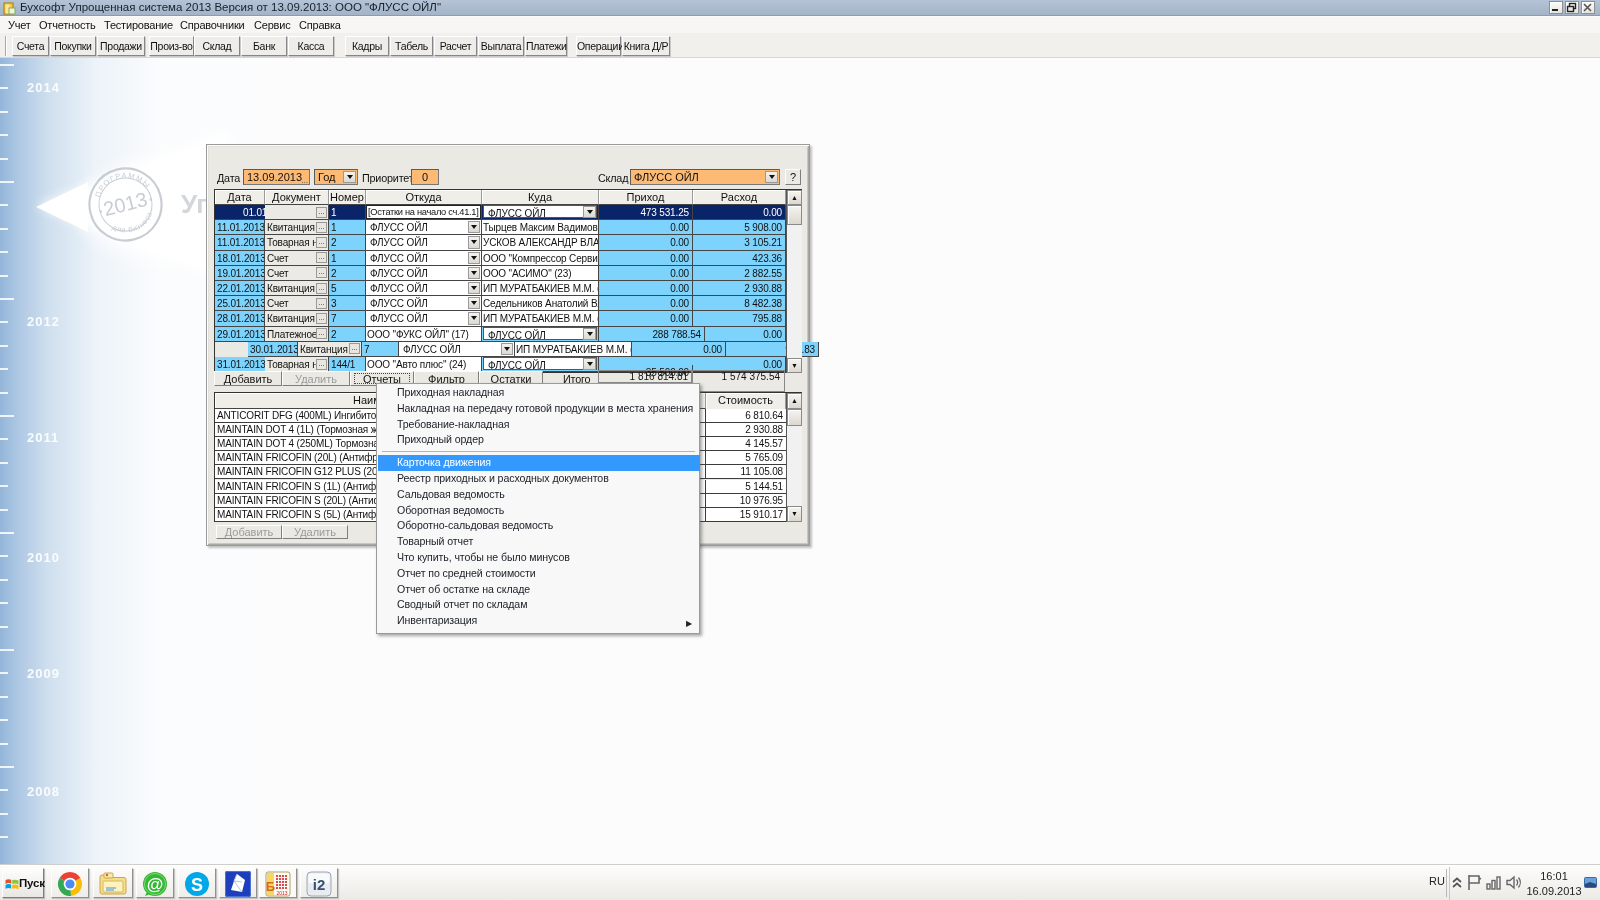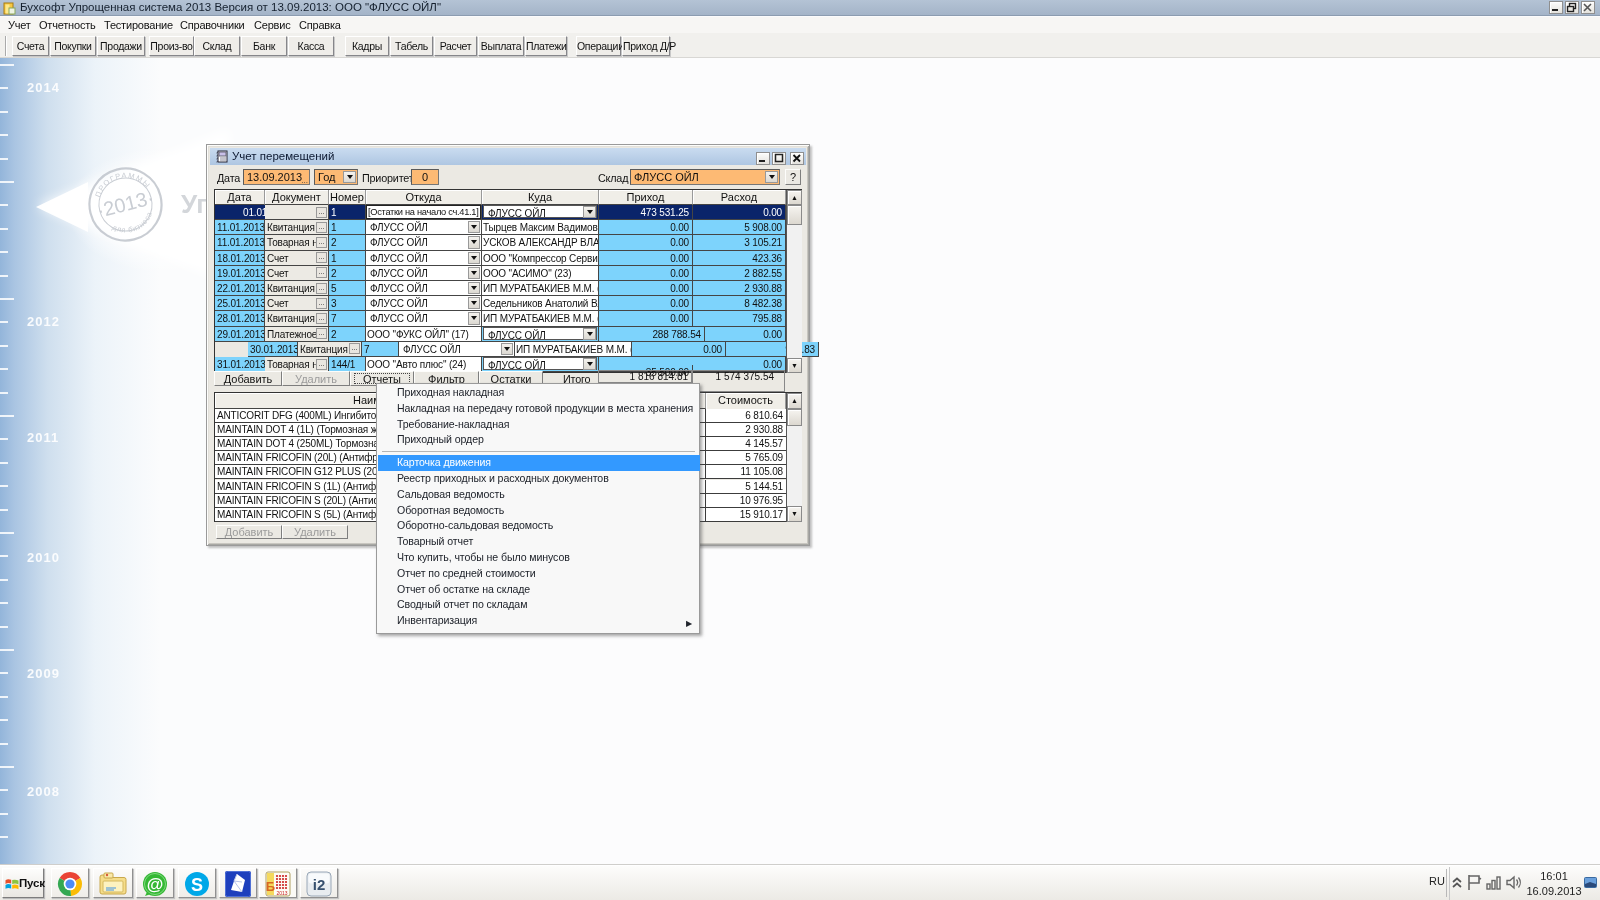--- a/index.html
+++ b/index.html
@@ -87,21 +87,21 @@
 <div class="tbtn" style="left:149px;width:45px">Произ-во</div>
 <div class="tbtn" style="left:194px;width:46px">Склад</div>
 <div class="tbtn" style="left:241px;width:46px">Банк</div>
 <div class="tbtn" style="left:288px;width:46px">Касса</div>
 <div class="tbtn" style="left:345px;width:44px">Кадры</div>
 <div class="tbtn" style="left:390px;width:43px">Табель</div>
 <div class="tbtn" style="left:434px;width:43px">Расчет</div>
 <div class="tbtn" style="left:478px;width:46px">Выплата</div>
 <div class="tbtn" style="left:525px;width:42px">Платежи</div>
 <div class="tbtn" style="left:576px;width:45px">Операции</div>
-<div class="tbtn" style="left:622px;width:48px">Приход Д/Р</div>
+<div class="tbtn" style="left:622px;width:48px">Книга Д/Р</div>
 </div>
 <div id="desk" class="ab">
 <div id="band" class="ab"></div>
 <div class="tick" style="top:6.0px;width:14px"></div>
 <div class="tick" style="top:29.4px;width:8px"></div>
 <div class="tick" style="top:52.8px;width:8px"></div>
 <div class="tick" style="top:76.2px;width:8px"></div>
 <div class="tick" style="top:99.6px;width:8px"></div>
 <div class="tick" style="top:123.0px;width:14px"></div>
 <div class="tick" style="top:146.4px;width:8px"></div>
@@ -151,44 +151,20 @@
 <path id="arcT" d="M12 38.5 A26.5 26.5 0 0 1 65 38.5" stroke="none" fill="none"></path>
 <path id="arcB" d="M10.5 38.5 A28 28 0 0 0 66.5 38.5" stroke="none" fill="none"></path>
 <text font-size="7.5" fill="#bcc1c9" stroke="none" letter-spacing="1.2"><textPath href="#arcT" startOffset="16%">ПРОГРАММЫ</textPath></text>
 <text font-size="7.5" fill="#bcc1c9" stroke="none" letter-spacing="0.6"><textPath href="#arcB" startOffset="26%">для бизнеса</textPath></text>
 <text x="38.5" y="45" text-anchor="middle" font-size="20" font-family="Liberation Serif" fill="#bcc1c9" stroke="none">·2013·</text>
 </g>
     </svg>
 <div id="up" class="ab">Уп</div>
 </div>
 <div id="win" class="ab">
-<div id="wtitle" class="ab">
-<svg class="ab" style="left:6px;top:2px" width="13" height="13">
-        <rect x="2" y="1" width="9" height="11" fill="#fff" stroke="#223"></rect>
-        <rect x="3" y="2" width="7" height="4" fill="#c8bfe8" stroke="#667"></rect>
-        <path d="M4 8 H10 M4 10 H10" stroke="#889" stroke-width="1"></path>
-        <path d="M2 2 L0.5 3 M2 5 L0.5 6 M2 8 L0.5 9 M2 11 L0.5 12" stroke="#445" stroke-width="1"></path>
-      </svg>
-<div class="ab txt nw">Учет перемещений</div>
-<div class="wbtn" style="left:546px;top:4px">
-<svg width="12" height="11">
-          <rect x="2" y="7" width="6" height="2" fill="#222"></rect>
-        </svg>
-</div>
-<div class="wbtn" style="left:562px;top:4px">
-<svg width="12" height="11">
-          <rect x="2.5" y="1.5" width="7" height="7" fill="none" stroke="#222" stroke-width="1.5"></rect>
-        </svg>
-</div>
-<div class="wbtn" style="left:580px;top:4px">
-<svg width="12" height="11">
-          <path d="M2.5 2 L9 8.5 M9 2 L2.5 8.5" stroke="#111" stroke-width="1.8"></path>
-        </svg>
-</div>
-</div>
 <div class="lbl" style="left:10px;top:27px">Дата</div>
 <div class="fld nw" style="left:36px;top:24px;width:67px;height:16px;line-height:14px;padding-left:3px">13.09.2013<span style="position:absolute;right:1px;top:4px;font-size:8px;color:#333">...</span></div>
 <div class="fld" style="left:107px;top:24px;width:44px;height:16px;line-height:14px;padding-left:3px">Год<span class="cmbb">
         <i></i>
       </span></div>
 <div class="lbl" style="left:155px;top:27px">Приоритет</div>
 <div class="fld" style="left:204px;top:24px;width:28px;height:16px;line-height:14px;text-align:center">0</div>
 <div class="lbl" style="left:391px;top:27px">Склад</div>
 <div class="fld nw" style="left:423px;top:24px;width:150px;height:16px;line-height:14px;padding-left:3px">ФЛУСС ОЙЛ<span class="cmbb">
         <i></i>
@@ -336,21 +312,21 @@
 <div class="cell nw num" style="left:384px;width:94px;margin-top:8px;">35 500.00</div>
 <div class="cell nw num" style="left:478px;width:93px;">0.00</div>
 </div>
 <div class="sb" style="left:571px;top:0;width:16px;height:183px"></div>
 <div class="sbb" style="left:572px;top:0px;height:15px;font-size:7px;line-height:13px">▲</div>
 <div class="sbb" style="left:572px;top:15px;height:20px"></div>
 <div class="sbb" style="left:572px;top:168px;height:15px;font-size:7px;line-height:13px">▼</div>
 </div>
 <div class="lbl" style="left:356px;top:228px">Итого</div>
 <div class="ab nw" style="left:391px;top:225px;width:94px;height:13px;border:1px solid #888;font-size:10px;text-align:right;padding-right:3px;color:#111">1 816 814.81</div>
-<div class="ab nw" style="left:485px;top:225px;width:93px;height:22px;border:1px solid #888;font-size:10px;text-align:right;padding-right:10px;color:#111">1 574 375.54</div>
+<div class="ab nw" style="left:485px;top:225px;width:93px;height:22px;border:1px solid #888;font-size:10px;text-align:right;padding-right:4px;color:#111">1 574 375.54</div>
 <div class="bt nw" style="left:7px;top:226px;width:68px;height:15px;line-height:14px;color:#111">Добавить</div>
 <div class="bt nw" style="left:75px;top:226px;width:68px;height:15px;line-height:14px;color:#9b9b9b">Удалить</div>
 <div class="bt nw" style="left:143px;top:226px;width:64px;height:15px;line-height:14px;color:#111">Отчеты<span style="position:absolute;left:3px;top:1px;right:3px;bottom:1px;border:1px dotted #444"></span></div>
 <div class="bt nw" style="left:207px;top:226px;width:65px;height:15px;line-height:14px;color:#111">Фильтр</div>
 <div class="bt nw" style="left:272px;top:226px;width:64px;height:15px;line-height:14px;color:#111">Остатки</div>
 <div class="ab" style="left:7px;top:247px;width:588px;height:130px;border:1px solid #333;border-bottom:1px solid #333">
 <div class="hc nw" style="left:0;width:491px;height:16px;text-align:left;padding-left:138px">Наименование</div>
 <div class="hc nw" style="left:491px;width:80px;height:28px">Стоимость</div>
 <div class="rw2" style="top:16.0px">
 <div class="cell nw" style="left:0;width:491px;border-right:1px solid #3c3c3c;padding-left:2px;line-height:13px">ANTICORIT DFG (400ML) Ингибитор А</div>

